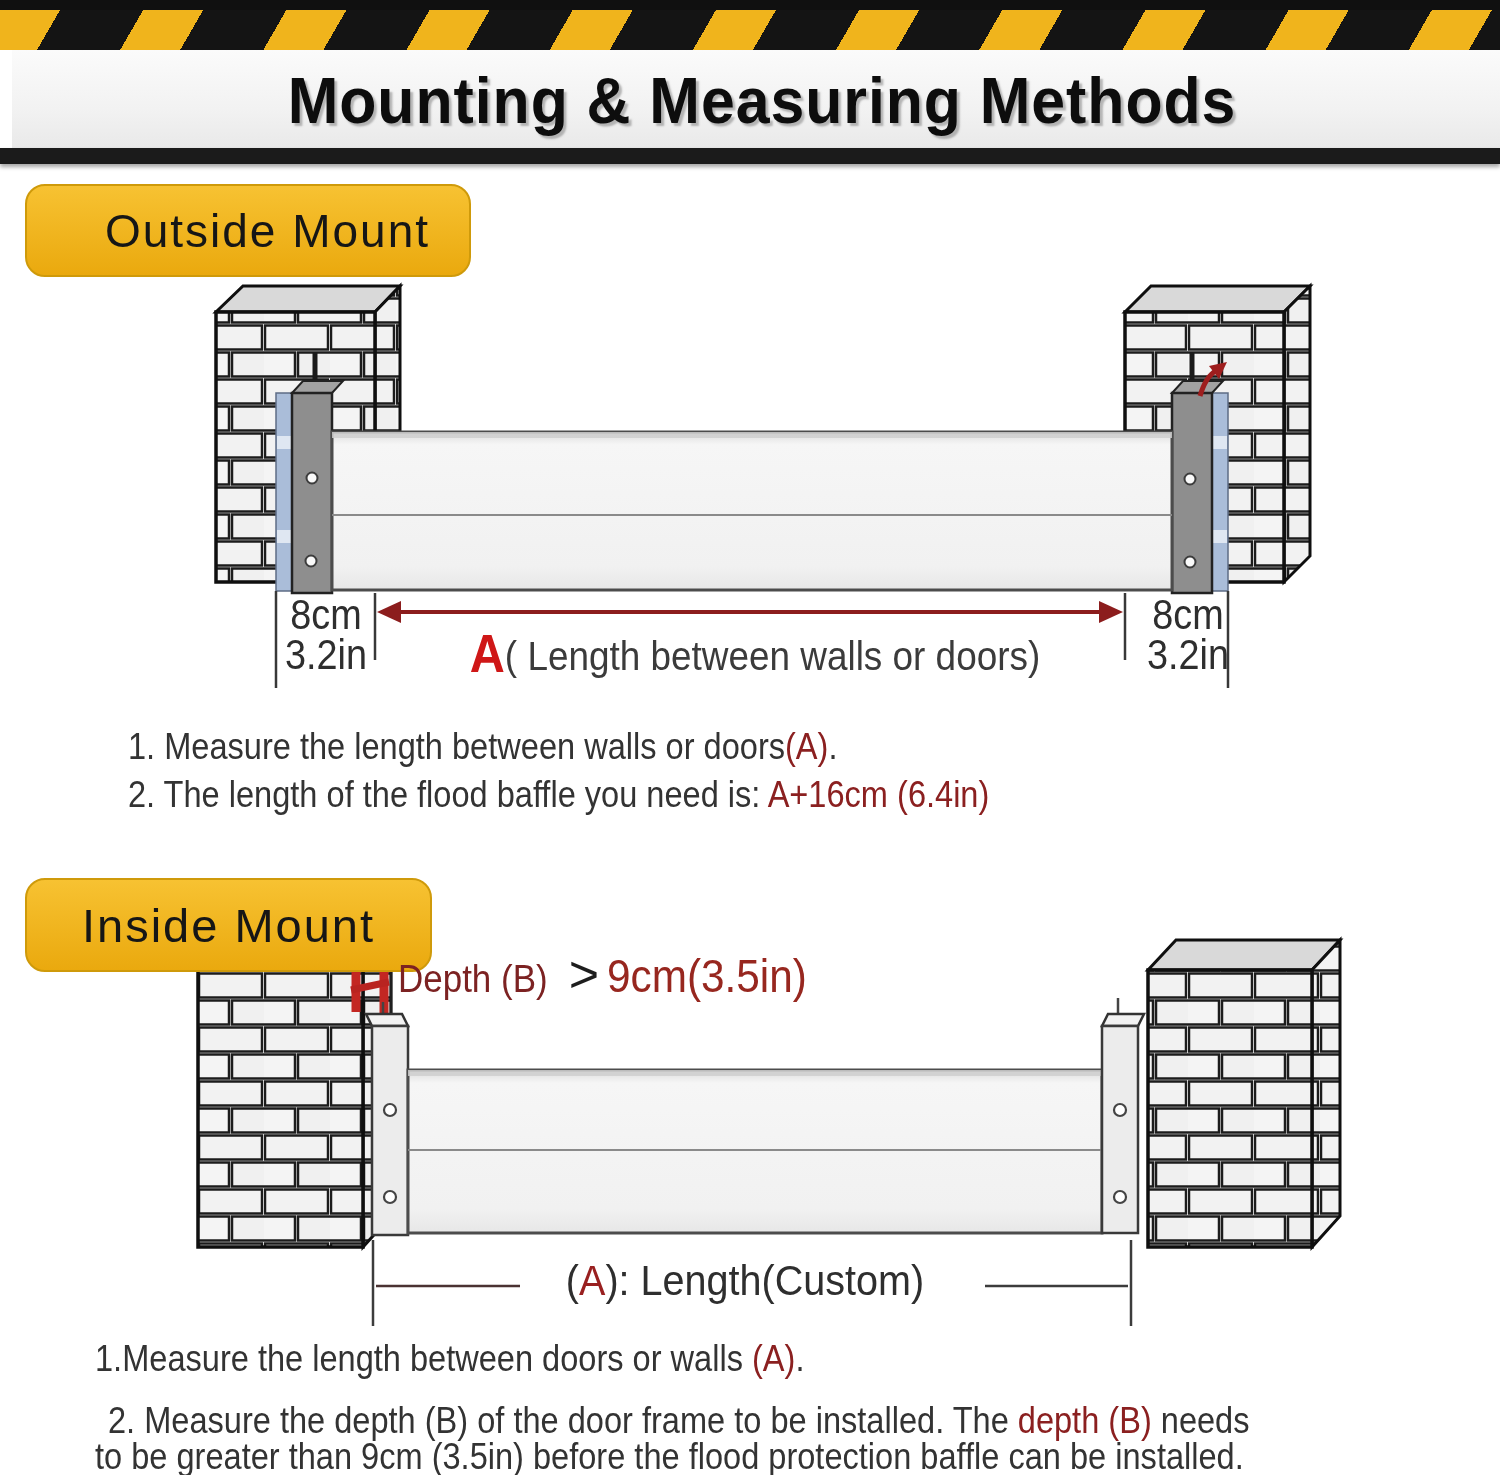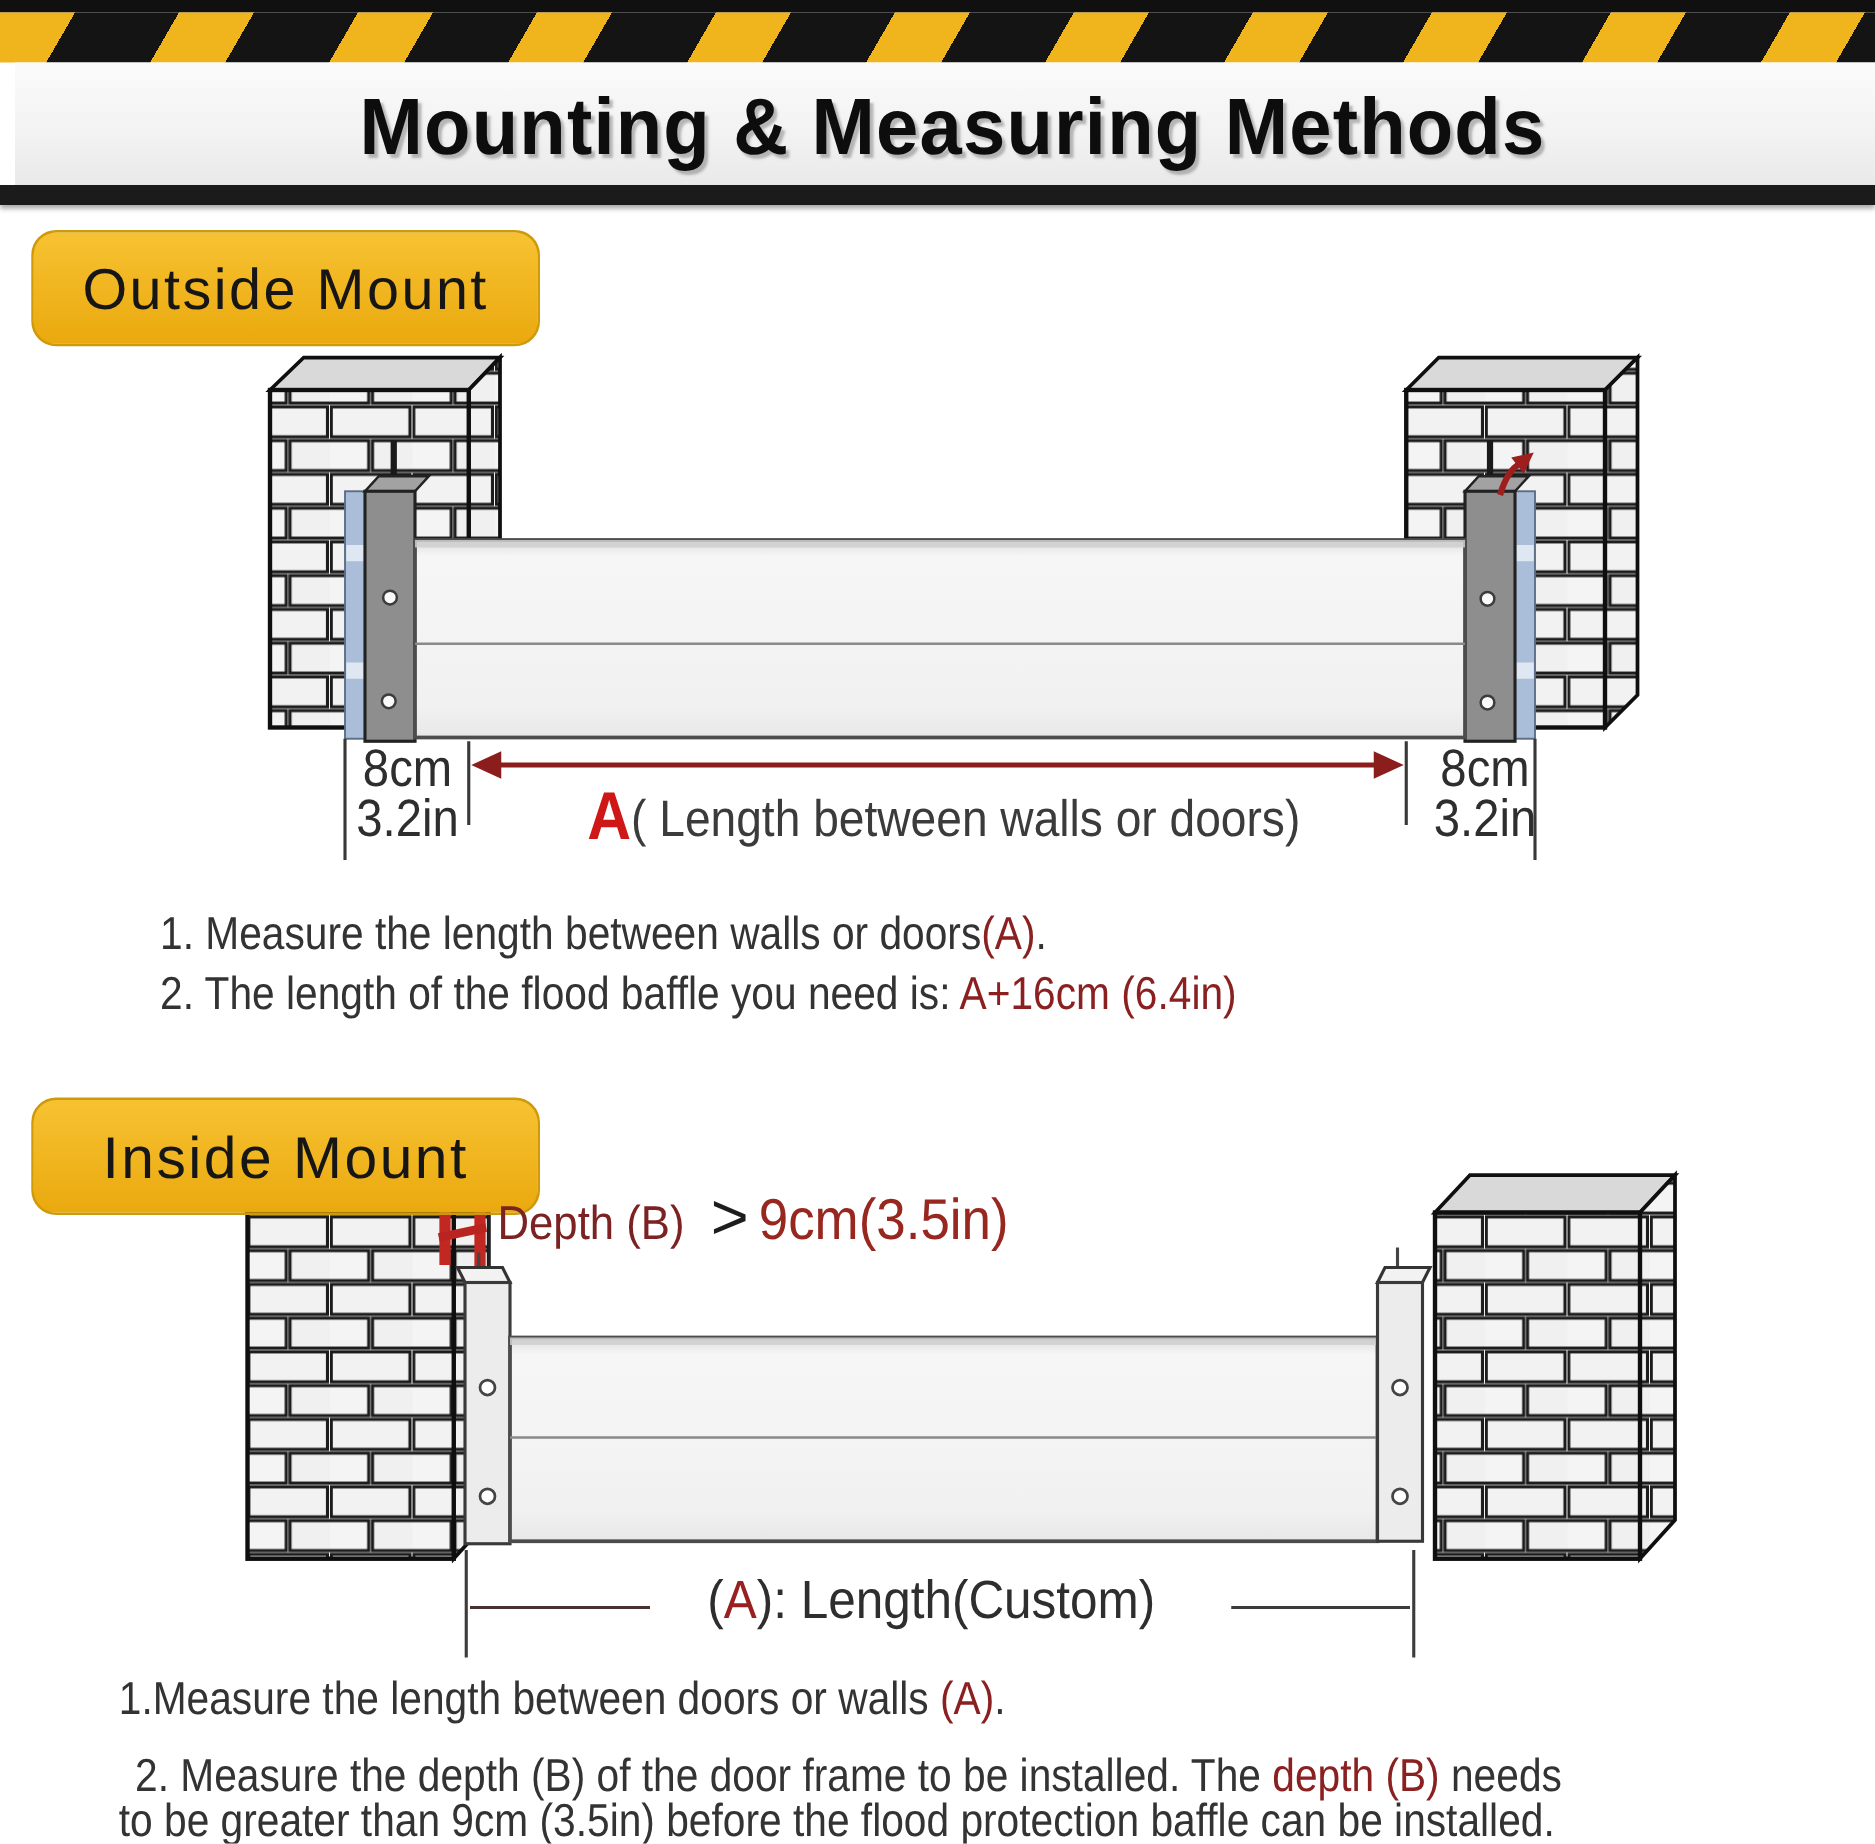--- a/index.html
+++ b/index.html
@@ -16,21 +16,21 @@
     font-size:64px;font-weight:700;color:#0d0d0d;letter-spacing:1px;white-space:nowrap;
     transform:scaleX(0.95);transform-origin:center;
     text-shadow:3px 3px 2px rgba(130,130,130,.55);}
   .divbar{position:absolute;left:0;top:148px;width:1500px;height:16px;background:#1b1b1b;
     box-shadow:0 3px 4px rgba(0,0,0,.35);}
 
   
   .badge{position:absolute;left:25px;width:403px;display:flex;align-items:center;justify-content:center;
     background:linear-gradient(180deg,#f7c232,#eaa90e);border:2px solid #cf9a0a;border-radius:20px;
     color:#161616;letter-spacing:2px;white-space:nowrap;}
-  .badge.outside{top:184px;height:89px;font-size:46px;}
+  .badge.outside{top:184px;height:89px;font-size:46px;padding-left:39px;}
   .badge.inside{top:838px;height:90px;font-size:47px;margin-top:40px;}
 
   
   .ovl{position:absolute;white-space:nowrap;color:#333;}
   .dim{width:160px;text-align:center;font-size:42px;color:#2e2e2e;line-height:40px;
     transform:scaleX(0.9);transform-origin:center;}
   .span-label{left:385px;top:622px;width:740px;text-align:center;font-size:41px;color:#3b3b3b;
     transform:scaleX(0.9);transform-origin:center;}
   .span-label .bigA{font-size:54px;font-weight:700;color:#cf1717;vertical-align:-2px;}
   .step{font-size:37px;color:#333;transform:scaleX(0.88);transform-origin:left center;}

